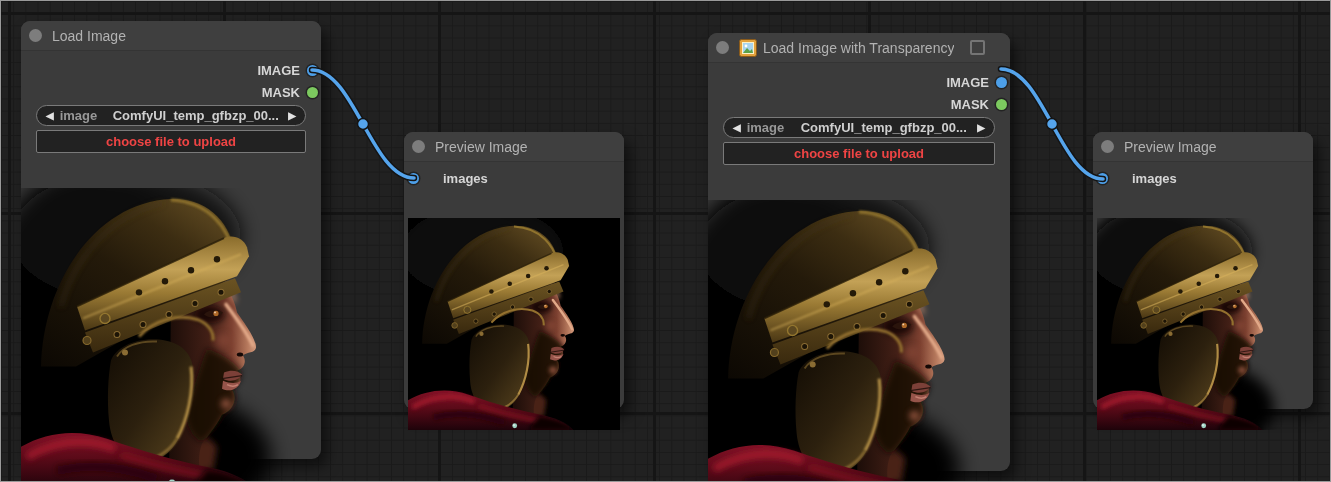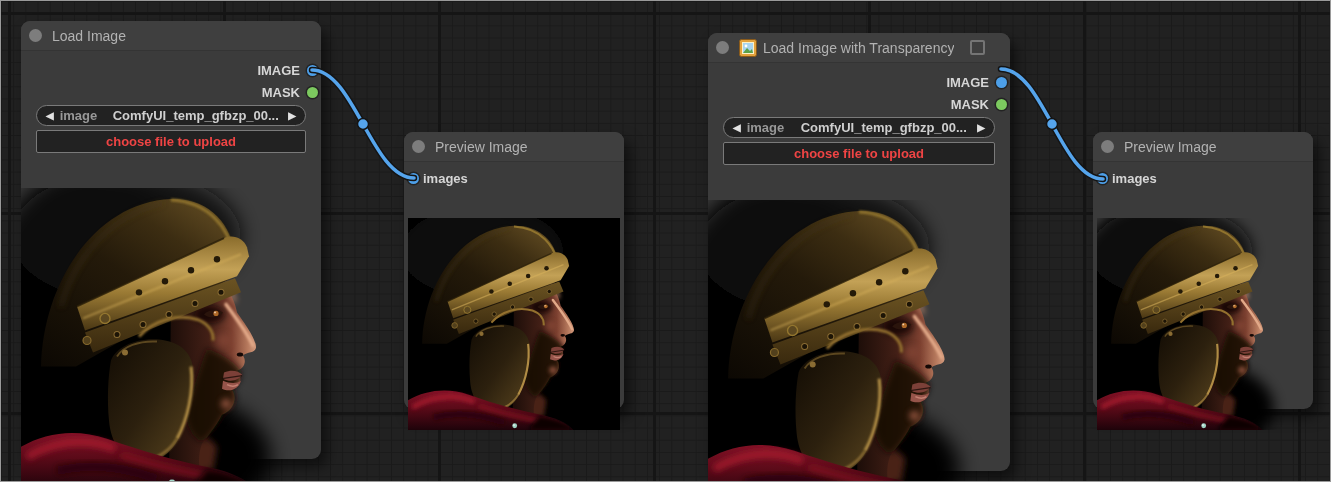--- a/index.html
+++ b/index.html
@@ -28,21 +28,21 @@
     border-bottom:1px solid #343434;
     display:flex;align-items:center;padding:0 8px;gap:10px;
   }
   .title-dot{width:13px;height:13px;border-radius:50%;background:#7d7d7d;flex:0 0 auto;}
   .title-text{color:#b2b2b2;font-size:14px;white-space:nowrap;overflow:hidden;}
   .title-icon{width:18px;height:18px;flex:0 0 auto;margin-right:-4px;display:block;}
   .title-checkbox{width:15px;height:15px;border:2px solid #757575;border-radius:2px;background:transparent;flex:0 0 auto;margin-left:6px;}
   .node-body{position:relative;padding-top:8px;font-weight:bold;}
   .slot-row{height:22px;display:flex;align-items:center;font-size:13px;color:#d6d6d6;}
   .slot-row.out{justify-content:flex-end;padding-right:3px;gap:7px;}
-  .slot-row.in{justify-content:flex-start;padding-left:4px;gap:4px;}
+  .slot-row.in{justify-content:flex-start;padding-left:4px;gap:24px;}
   .slot-dot{width:11px;height:11px;border-radius:50%;box-shadow:0 0 0 1.5px rgba(0,0,0,.4);flex:0 0 auto;}
   .widget-combo{
     margin:2px 15px 0 15px;height:21px;background:#222;border:1px solid #7a7a7a;border-radius:11px;
     display:flex;align-items:center;padding:0 9px;font-size:13px;color:#c9c9c9;
   }
   .combo-arrow{color:#e2e2e2;font-size:10px;line-height:1;flex:0 0 auto;cursor:pointer;}
   .combo-name{color:#989898;margin:0 6px;flex:0 0 auto;}
   .combo-value{flex:1;text-align:center;white-space:nowrap;overflow:hidden;color:#cfcfcf;}
   .widget-button{
     margin:4px 15px 0 15px;height:23px;background:#222;border:1px solid #7a7a7a;border-radius:2px;

